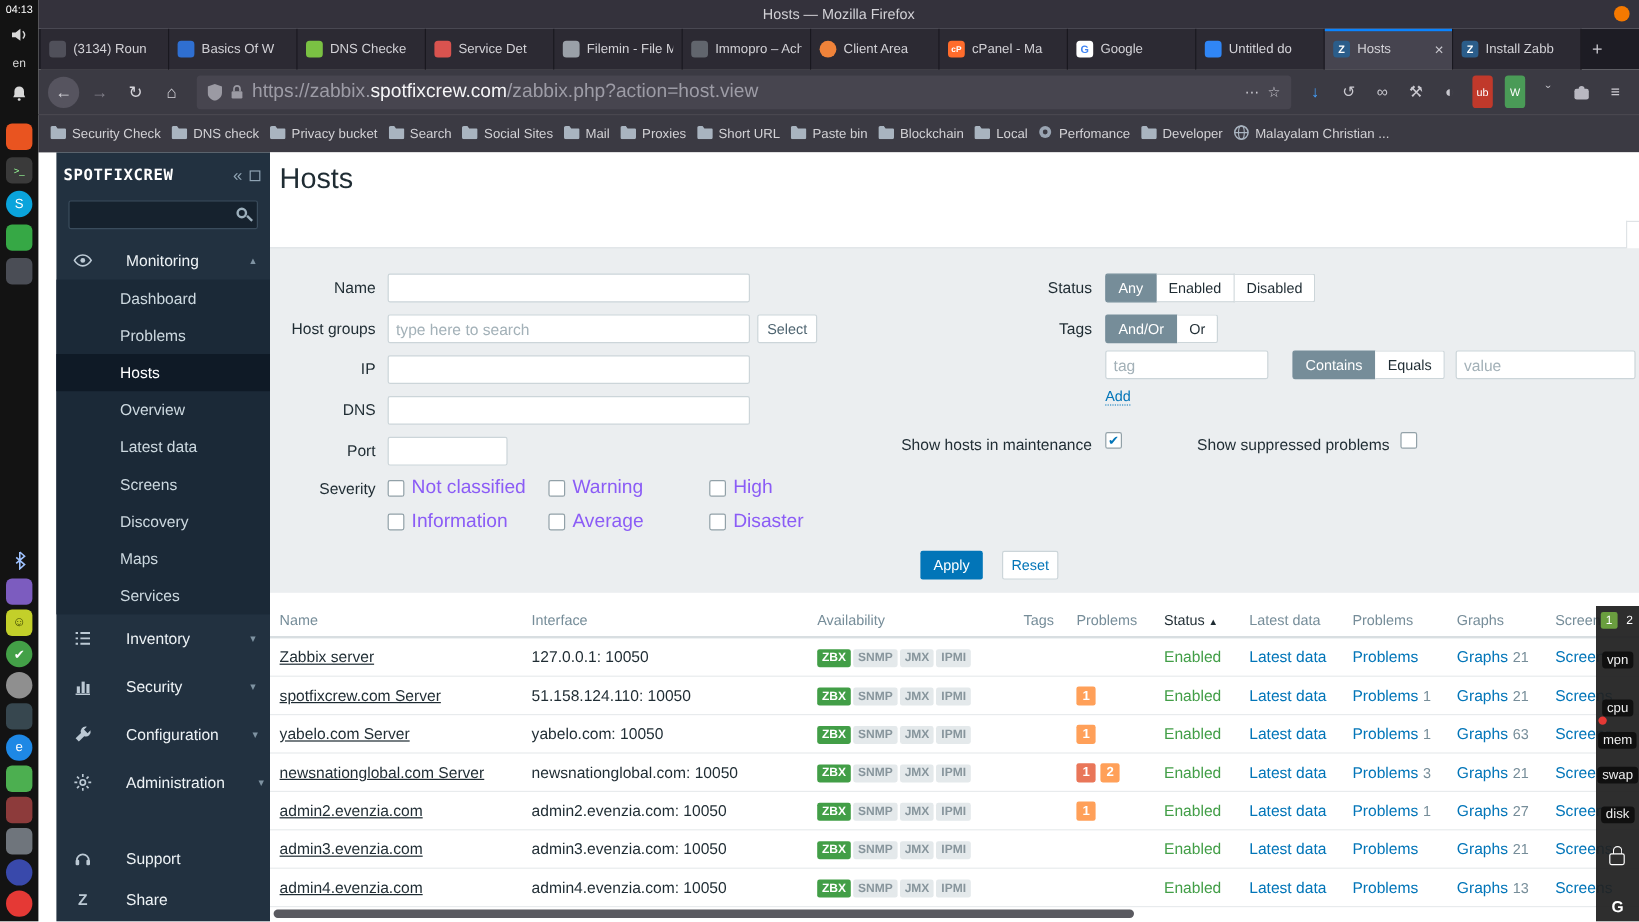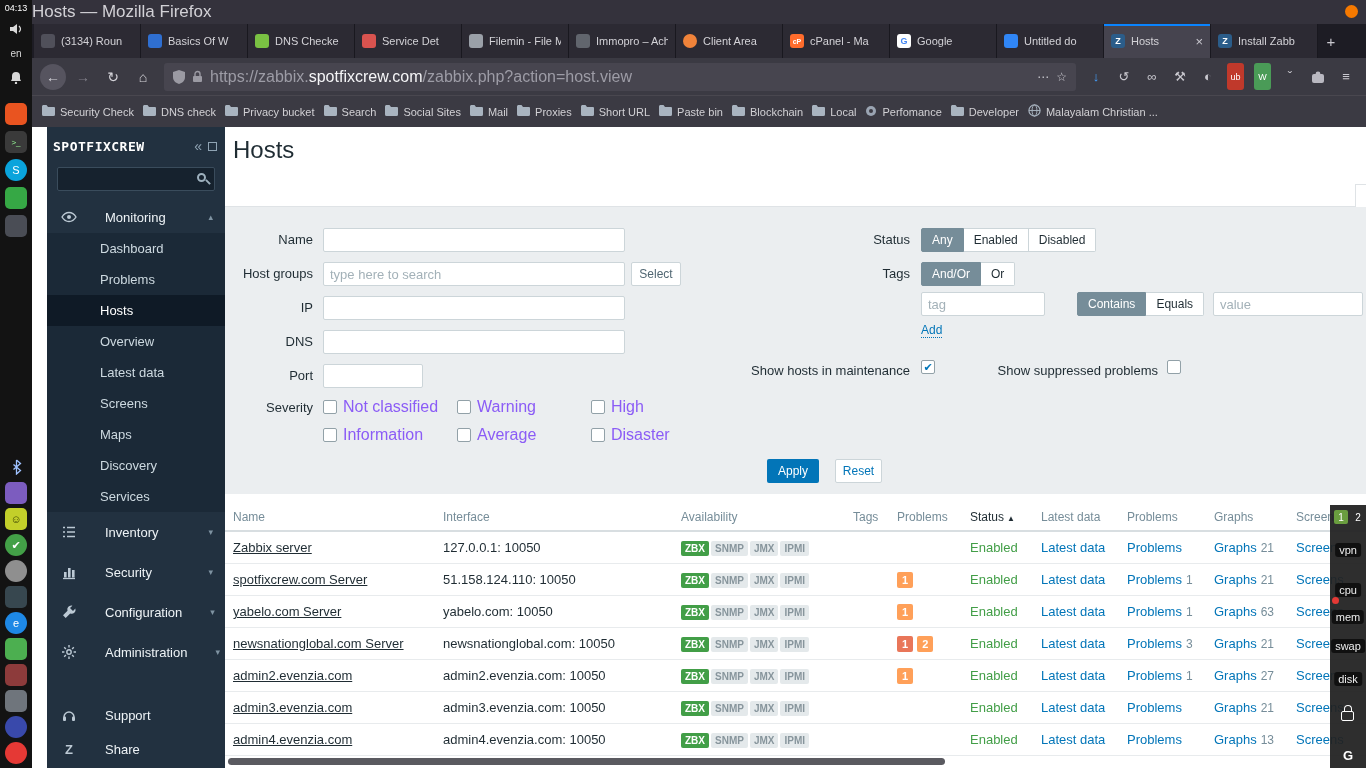--- a/index.html
+++ b/index.html
@@ -9,21 +9,21 @@
   
   .os-panel { position:absolute; left:0; top:0; width:32px; height:768px; background:#131313; z-index:40; display:flex; flex-direction:column; align-items:center; }
   .os-time { color:#fff; font-size:9px; padding:3px 0 6px; }
   .os-icon { width:22px; height:20px; display:flex; align-items:center; justify-content:center; color:#d8d8d8; font-size:10px; margin-bottom:4px; }
   .dock-apps { margin-top:12px; display:flex; flex-direction:column; gap:6px; }
   .dock-tray { margin-top:auto; margin-bottom:4px; display:flex; flex-direction:column; gap:4px; }
   .dock-ico { width:22px; height:22px; border-radius:5px; display:flex; align-items:center; justify-content:center; font-size:11px; color:#fff; }
 
   
   .window { position:absolute; left:32px; top:0; width:1334px; height:768px; }
-  .titlebar { height:24px; background:#34323c; color:#d2d1d6; font-size:17px; display:flex; align-items:center; justify-content:flex-start; position:relative; }
+  .titlebar { height:24px; background:#34323c; color:#d2d1d6; font-size:12px; display:flex; align-items:center; justify-content:center; position:relative; }
   .win-close { position:absolute; right:8px; top:5px; width:13px; height:13px; border-radius:50%; background:#f57900; }
   .tabbar { height:34px; background:#1d1c24; display:flex; align-items:stretch; padding-left:2px; }
   .tab { width:107px; flex:none; display:flex; align-items:center; gap:6px; padding:0 7px; background:#2c2a33; border-right:1px solid #19181f; color:#d3d2d7; font-size:11px; position:relative; }
   .tab.active { background:#46444f; }
   .tab.active::before { content:""; position:absolute; left:0; right:0; top:0; height:2px; background:#0a84ff; }
   .favicon { width:14px; height:14px; border-radius:3px; flex:none; display:flex; align-items:center; justify-content:center; font-size:9px; font-weight:bold; color:#fff; }
   .tab-label { white-space:nowrap; overflow:hidden; flex:1; }
   .tab-close { font-size:13px; color:#c9c8cf; flex:none; }
   .newtab { width:26px; display:flex; align-items:center; justify-content:center; color:#c9c8cf; font-size:15px; }
 
@@ -369,22 +369,22 @@
             <span>Monitoring</span>
             <span class="m-chev">▴</span>
           </div>
           <div class="submenu">
             <div class="sub-item">Dashboard</div>
             <div class="sub-item">Problems</div>
             <div class="sub-item sel">Hosts</div>
             <div class="sub-item">Overview</div>
             <div class="sub-item">Latest data</div>
             <div class="sub-item">Screens</div>
+            <div class="sub-item">Discovery</div>
             <div class="sub-item">Maps</div>
-            <div class="sub-item">Discovery</div>
             <div class="sub-item">Services</div>
           </div>
           <div class="menu-item tall">
             <span class="m-ico">
               <svg width="16" height="16" viewBox="0 0 16 16">
                 <path d="M2 3.5h2M2 8h2M2 12.5h2M6 3.5h8M6 8h8M6 12.5h8" stroke="#bcc9d4" stroke-width="1.6"></path>
               </svg>
             </span>
             <span>Inventory</span>
             <span class="m-chev">▾</span>
@@ -496,21 +496,21 @@
             <div class="seg">Enabled</div>
             <div class="seg">Disabled</div>
           </div>
 
         <div class="flabel" style="left:565px;width:120px;top:59px">Tags</div>
         <div class="seggroup" style="left:696px;top:55px" id="tags-seg">
             <div class="seg sel">And/Or</div>
             <div class="seg">Or</div>
           </div>
 
-        <input class="finput" style="left: 696px; top: 85px; width: 124px;" placeholder="tag">
+        <input class="finput" style="left: 696px; top: 85px; width: 136px;" placeholder="tag">
         <div class="seggroup" style="left:852px;top:85px" id="match-seg">
             <div class="seg sel">Contains</div>
             <div class="seg">Equals</div>
           </div>
         <input class="finput" style="left: 988px; top: 85px; width: 150px;" placeholder="value">
         <span class="link" style="position:absolute;left:1146px;top:90px">Remove</span>
 
         <span class="link dotted" style="position:absolute;left:696px;top:116px">Add</span>
 
         <div class="flabel" style="left:465px;width:220px;top:156px">Show hosts in maintenance</div>

